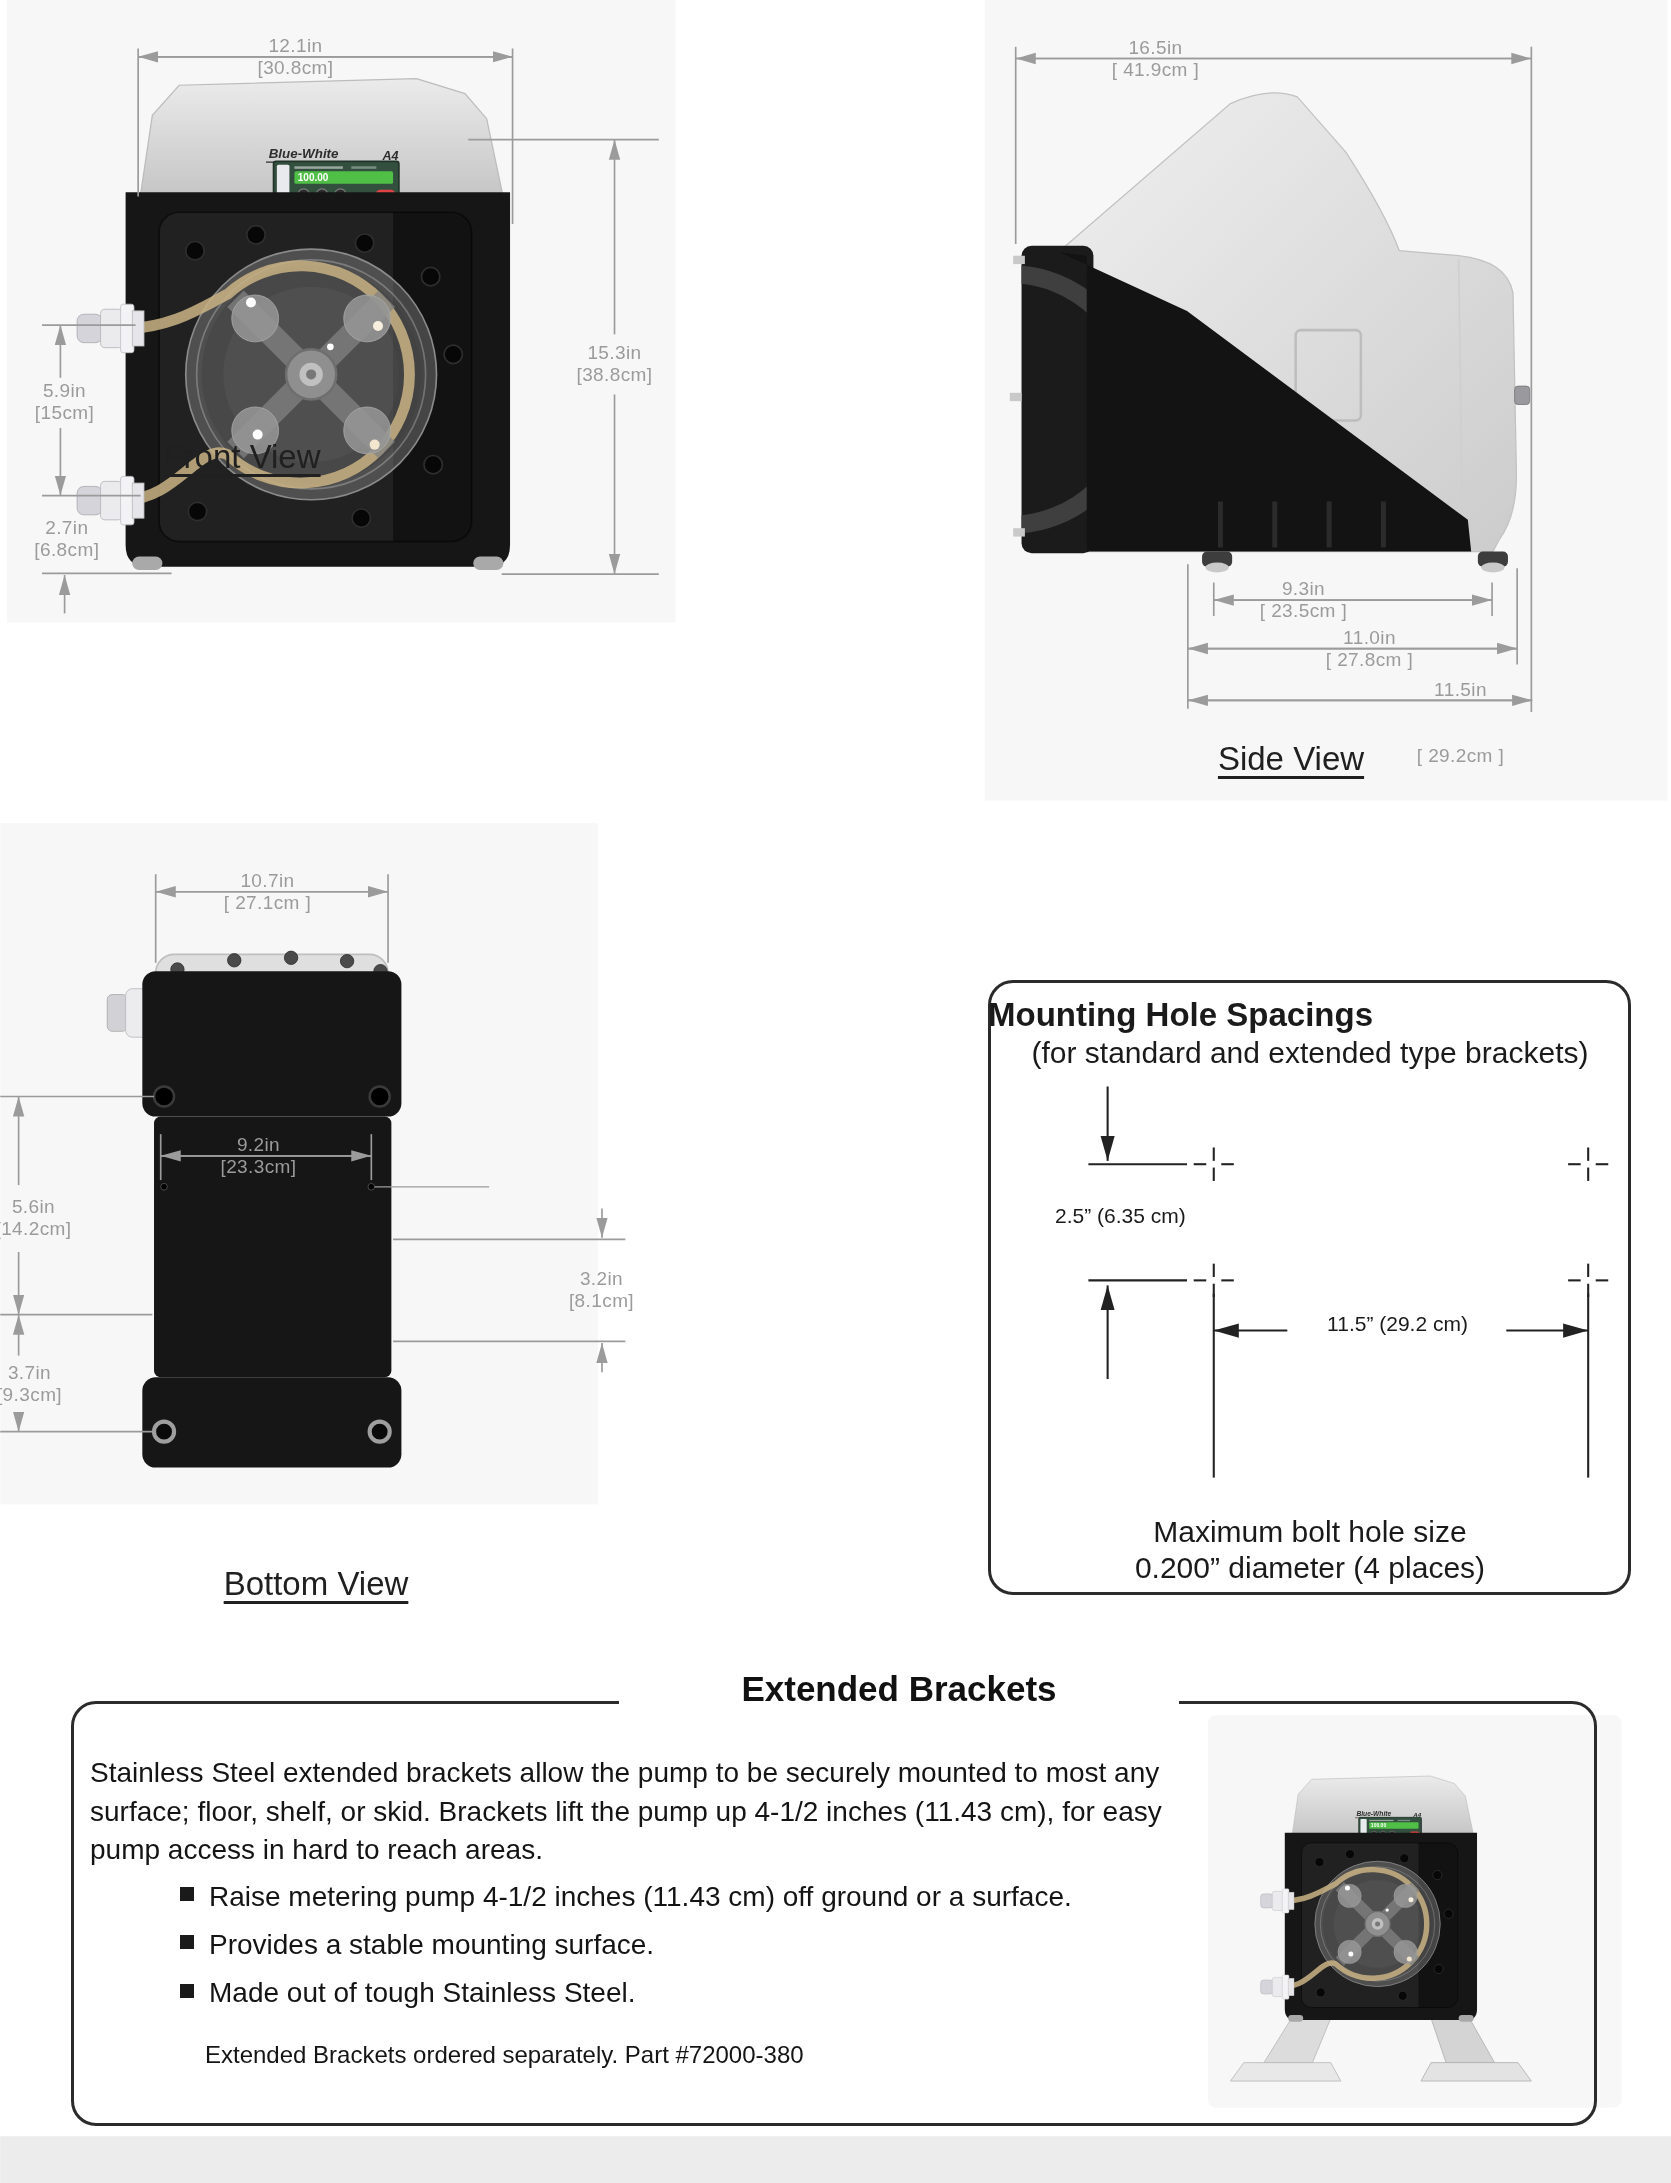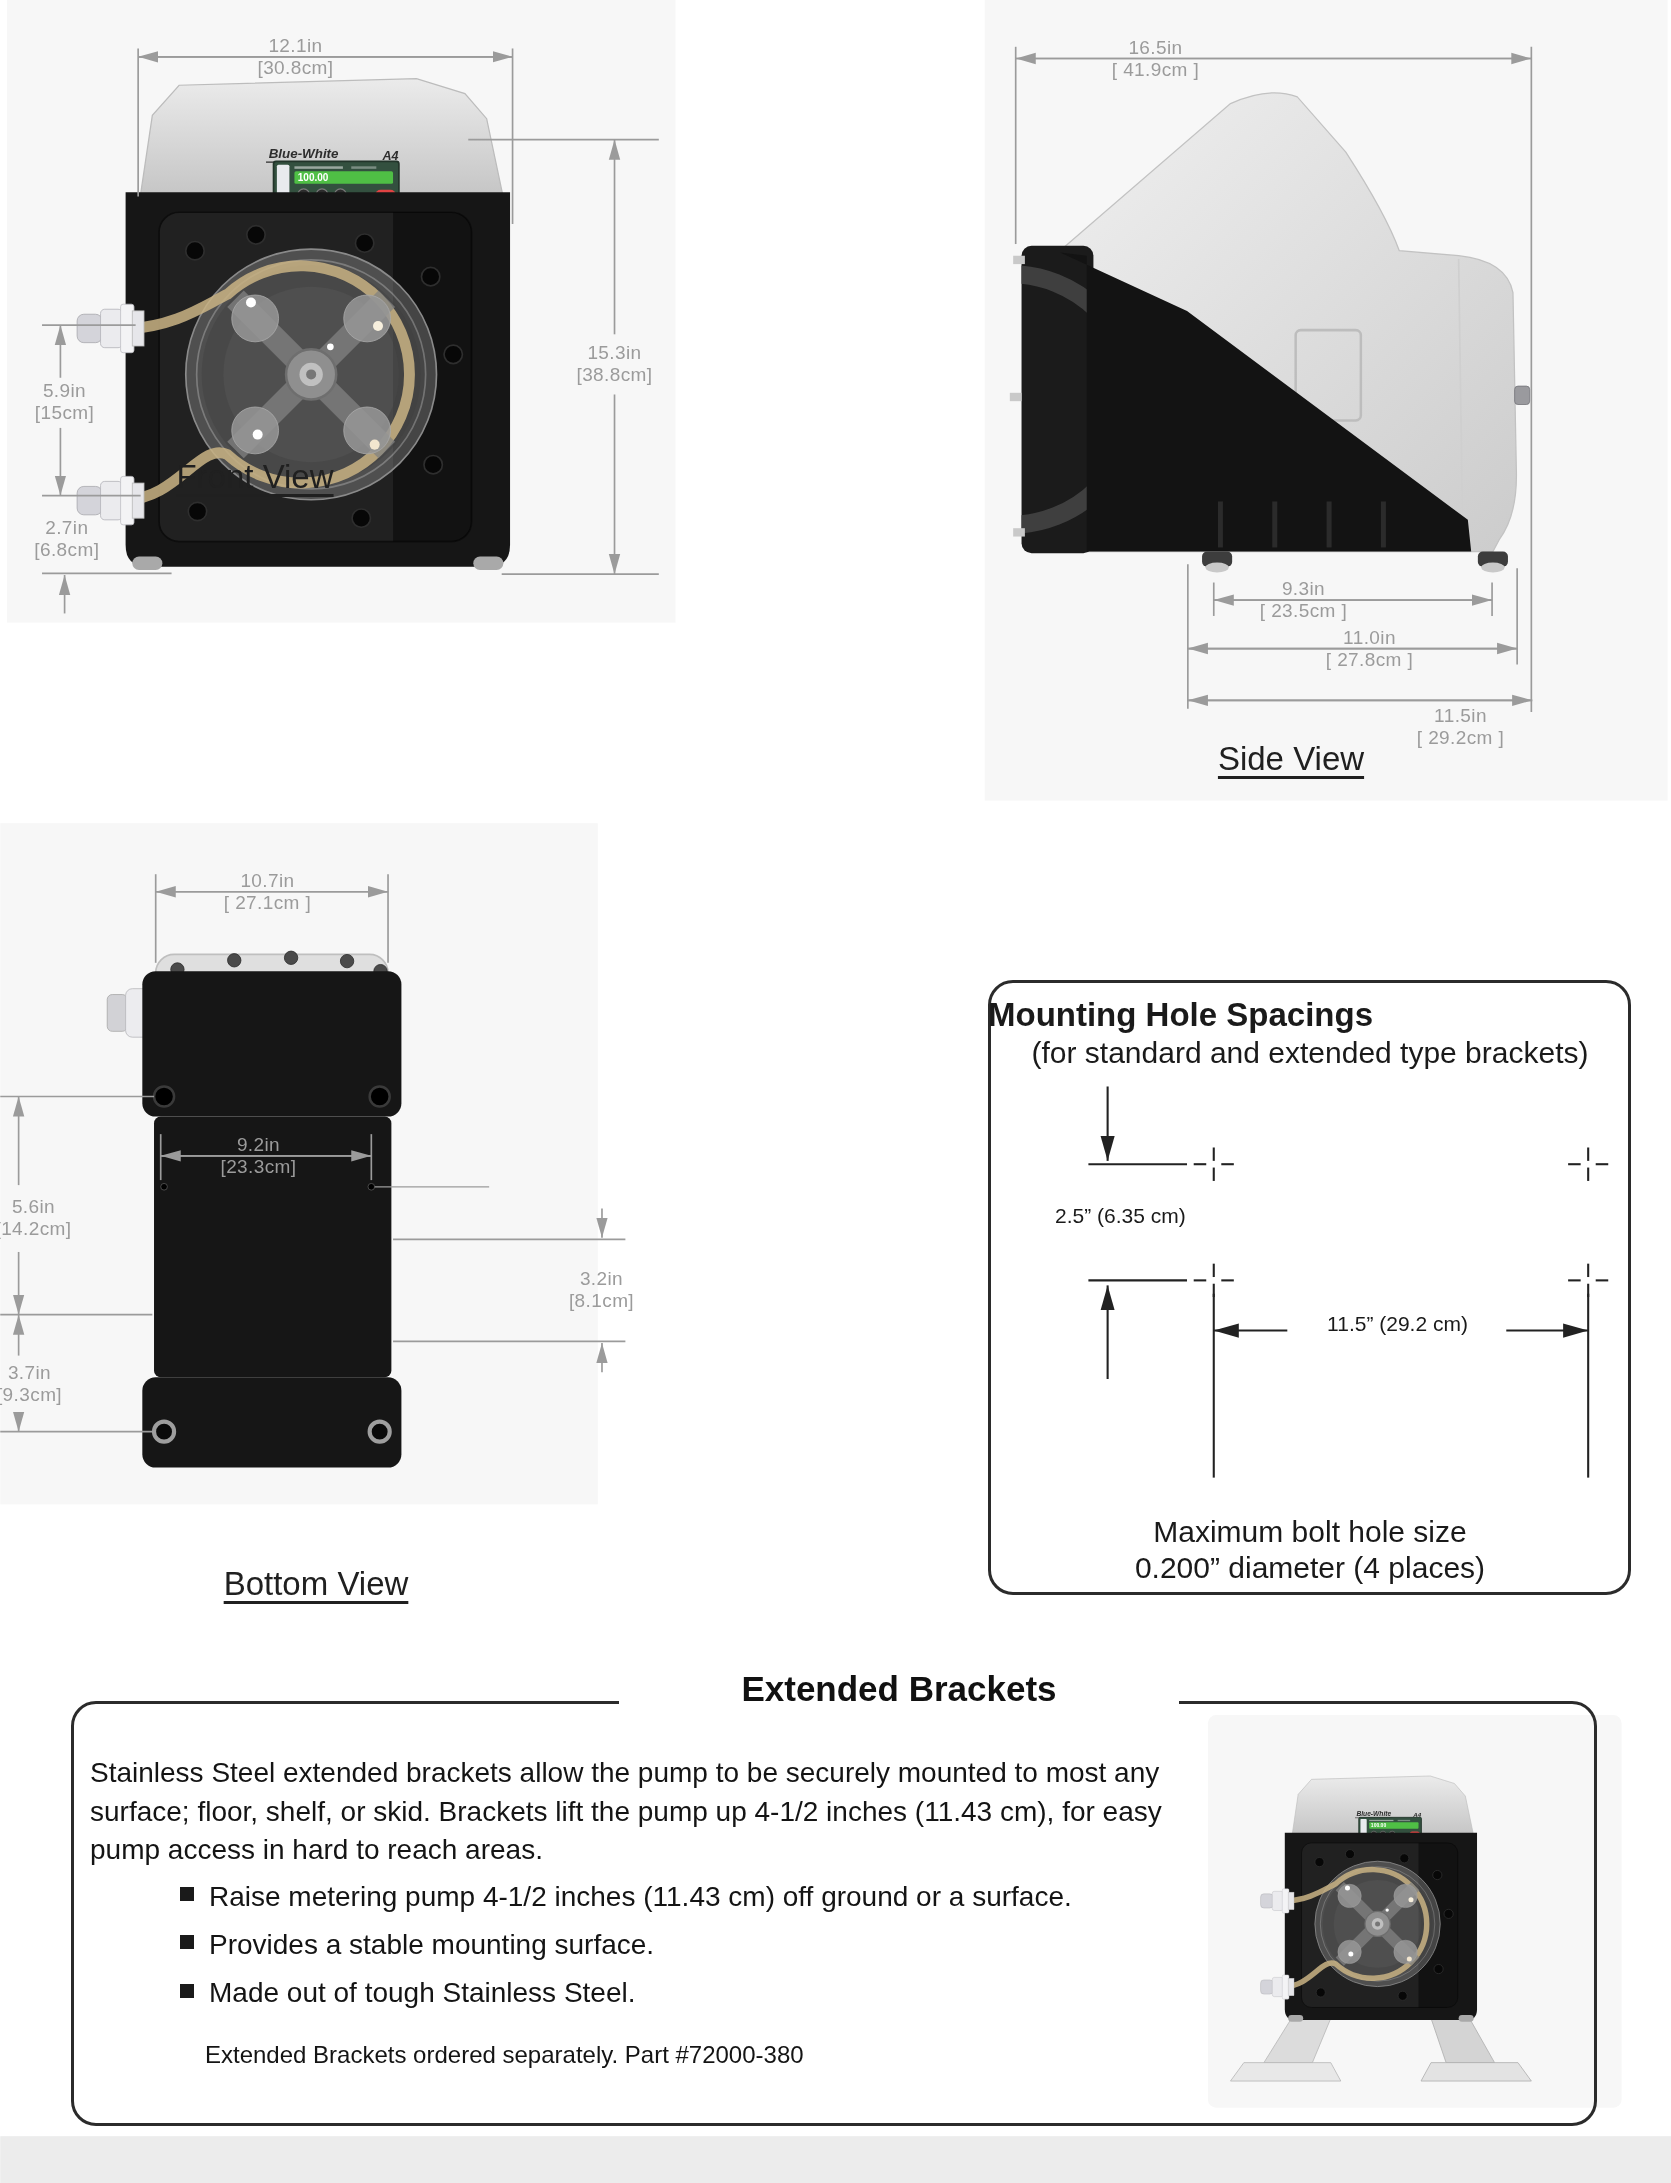--- a/index.html
+++ b/index.html
@@ -316,21 +316,21 @@
       <span>[ 41.9cm ]</span>
     </div>
   <div class="lbl dim" style="left:1220px;top:578px;">
       <span>9.3in</span>
       <span>[ 23.5cm ]</span>
     </div>
   <div class="lbl dim" style="left:1286px;top:627px;">
       <span>11.0in</span>
       <span>[ 27.8cm ]</span>
     </div>
-  <div class="lbl dim" style="left:1377px;top:705px;">
+  <div class="lbl dim" style="left:1377px;top:679px;gap:44px;">
       <span>11.5in</span>
       <span>[ 29.2cm ]</span>
     </div>
 
   <div class="lbl dim" style="left:184px;top:870px;">
       <span>10.7in</span>
       <span>[ 27.1cm ]</span>
     </div>
   <div class="lbl dim" style="left:175px;top:1134px;">
       <span>9.2in</span>
@@ -342,21 +342,21 @@
     </div>
   <div class="lbl dim" style="left:-54px;top:1362px;">
       <span>3.7in</span>
       <span>[9.3cm]</span>
     </div>
   <div class="lbl dim" style="left:518px;top:1268px;">
       <span>3.2in</span>
       <span>[8.1cm]</span>
     </div>
 
-  <div class="lbl viewcap" style="left:88px;top:438px;margin-top:20px;">Front View</div>
+  <div class="lbl viewcap" style="left:75px;top:438px;">Front View</div>
   <div class="lbl viewcap" style="left:1124px;top:740px;">Side View</div>
   <div class="lbl viewcap" style="left:149px;top:1565px;">Bottom View</div>
 
   <div class="panelbox" style="left:988px;top:980px;width:637px;height:609px;"></div>
   <div class="lbl mtitle" style="left:988px;top:996px;">Mounting Hole Spacings</div>
   <div class="lbl msub" style="left:988px;top:1036px;">(for standard and extended type brackets)</div>
   <div class="lbl mdim" style="left:1055px;top:1204px;">2.5” (6.35 cm)</div>
   <div class="lbl mdim" style="left:1293px;top:1312px;width:209px;text-align:center;">11.5” (29.2 cm)</div>
   <div class="lbl mnote" style="left:988px;top:1515px;">Maximum bolt hole size</div>
   <div class="lbl mnote" style="left:988px;top:1551px;">0.200” diameter (4 places)</div>

